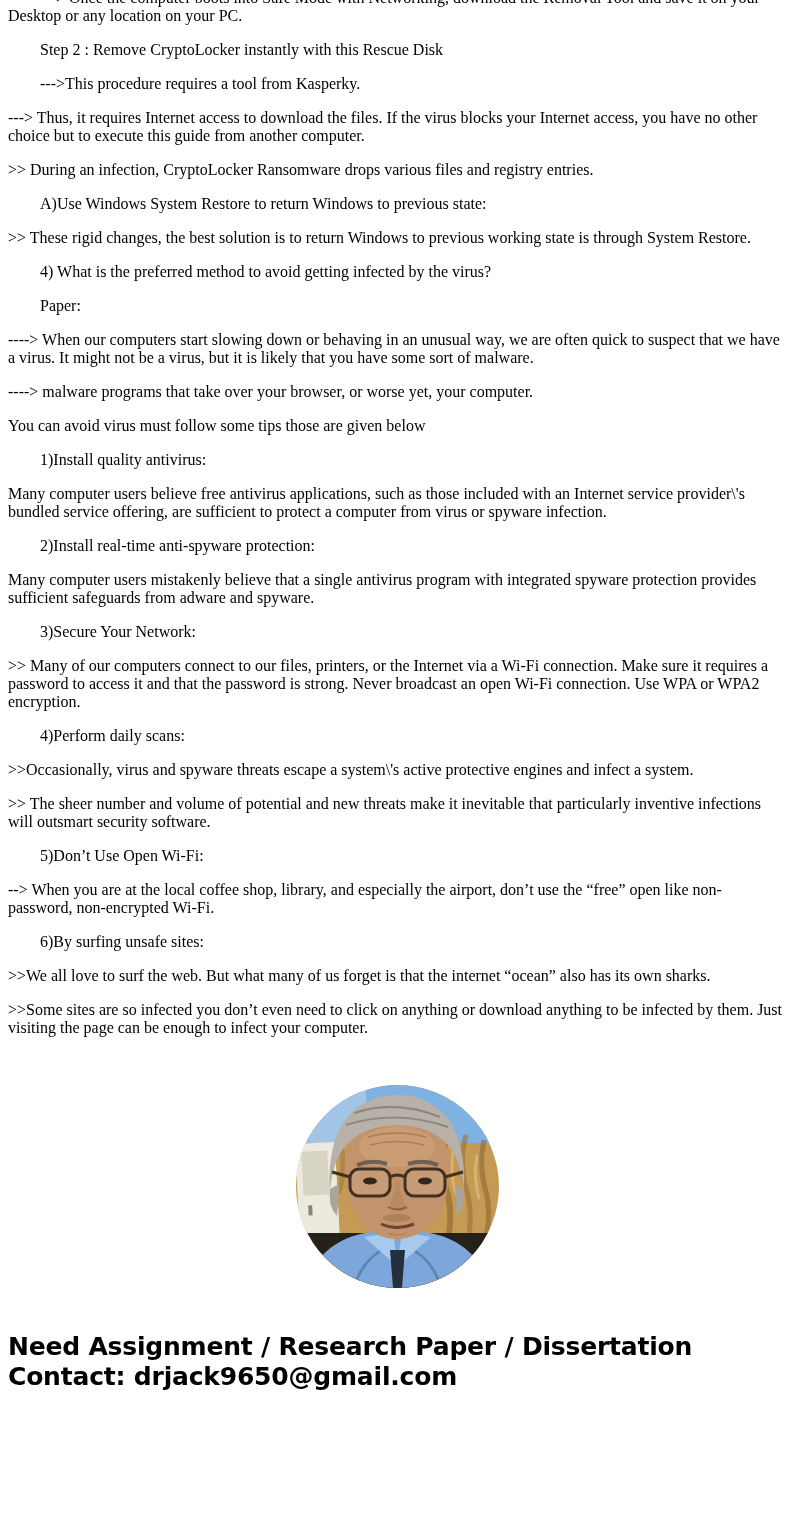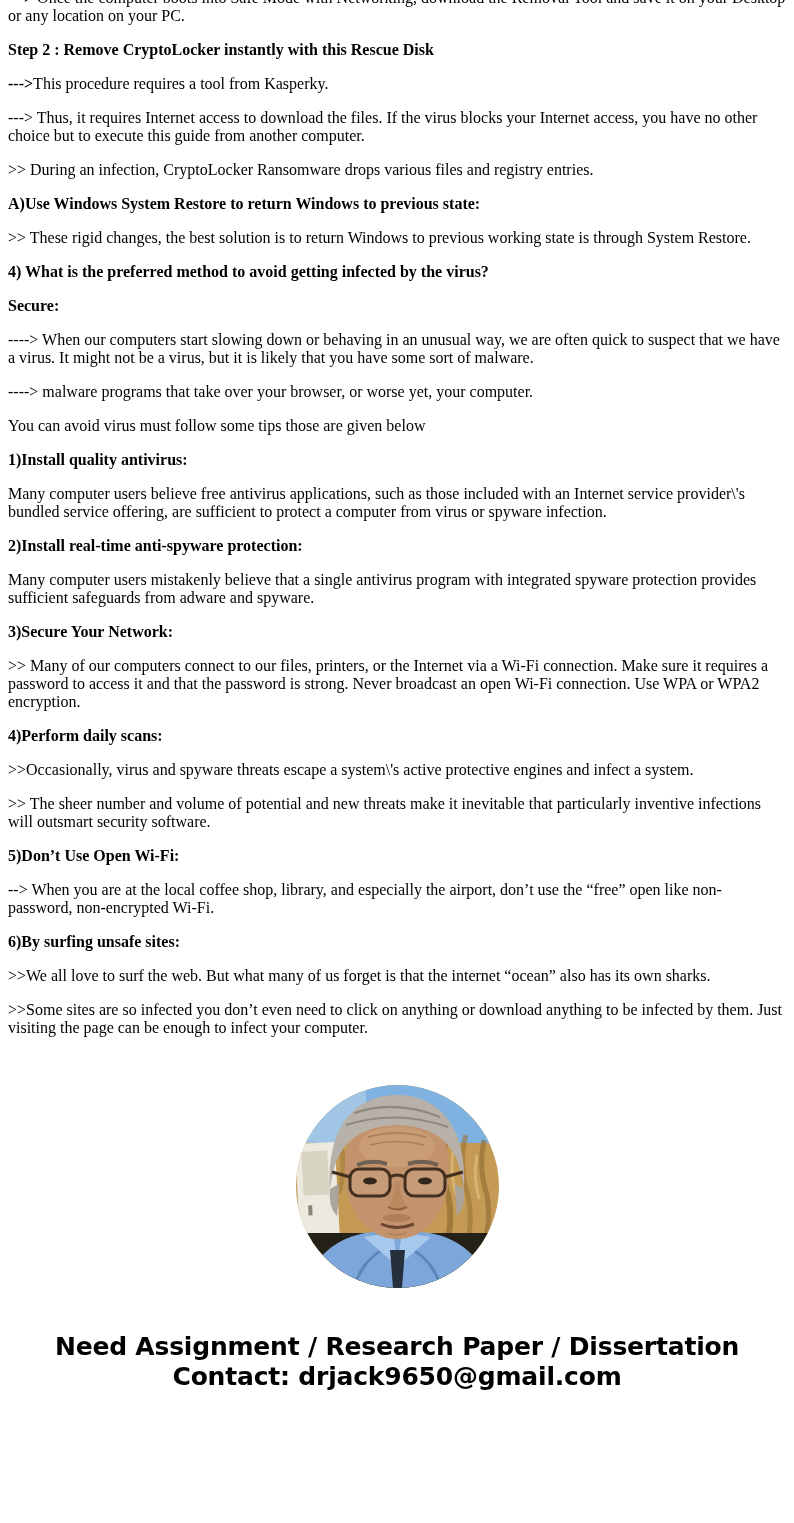--- a/index.html
+++ b/index.html
@@ -7,29 +7,28 @@
     margin: 0;
     padding: 0 8px;
     color: #000000;
     font-family: "Liberation Serif", "DejaVu Serif", serif;
     font-size: 16px;
     line-height: 18px;
     min-height: 1500px;
   }
   main { position: relative; top: -11px; }
   .article p { margin: 0 0 16px 0; }
-  .article strong { font-weight: bold; }
+  .article strong { font-weight: normal; margin-left: 32px; }
   .photo-wrap {
     width: 203px;
     margin: 48px auto 0 auto;
   }
   .photo-wrap svg { display: block; }
   .footer {
     margin-top: 44px;
-    text-align: center;
     font-family: "DejaVu Sans", "Liberation Sans", sans-serif;
     font-weight: 700;
     font-size: 25px;
     line-height: 30px;
     letter-spacing: -0.2px;
   }
 </style>
 </head>
 <body>
 
@@ -37,21 +36,21 @@
 
   <section class="article">
       <p><strong>---&gt;</strong><span> Once the computer boots into Safe Mode with Networking, download the Removal Tool and save it on your Desktop or any location on your PC.</span></p>
       <p><strong>Step 2 : Remove CryptoLocker instantly with this Rescue Disk</strong></p>
       <p><strong>---&gt;</strong><span>This procedure requires a tool from Kasperky.</span></p>
       <p><span>---&gt; Thus, it requires Internet access to download the files. If the virus blocks your Internet access, you have no other choice but to execute this guide from another computer.</span></p>
       <p><span>&gt;&gt; During an infection, CryptoLocker Ransomware drops various files and registry entries.</span></p>
       <p><strong>A)Use Windows System Restore to return Windows to previous state:</strong></p>
       <p><span>&gt;&gt; These rigid changes, the best solution is to return Windows to previous working state is through System Restore.</span></p>
       <p><strong>4) What is the preferred method to avoid getting infected by the virus?</strong></p>
-      <p><strong>Secure:</strong></p>
+      <p><strong>Paper:</strong></p>
       <p><span>----&gt; When our computers start slowing down or behaving in an unusual way, we are often quick to suspect that we have a virus. It might not be a virus, but it is likely that you have some sort of malware.</span></p>
       <p><span>----&gt; malware programs that take over your browser, or worse yet, your computer.</span></p>
       <p><span>You can avoid virus must follow some tips those are given below</span></p>
       <p><strong>1)Install quality antivirus:</strong></p>
       <p><span>Many computer users believe free antivirus applications, such as those included with an Internet service provider\'s bundled service offering, are sufficient to protect a computer from virus or spyware infection.</span></p>
       <p><strong>2)Install real-time anti-spyware protection:</strong></p>
       <p><span>Many computer users mistakenly believe that a single antivirus program with integrated spyware protection provides sufficient safeguards from adware and spyware.</span></p>
       <p><strong>3)Secure Your Network:</strong></p>
       <p><span>&gt;&gt; Many of our computers connect to our files, printers, or the Internet via a Wi-Fi connection. Make sure it requires a password to access it and that the password is strong. Never broadcast an open Wi-Fi connection. Use WPA or WPA2 encryption.</span></p>
       <p><strong>4)Perform daily scans:</strong></p>

